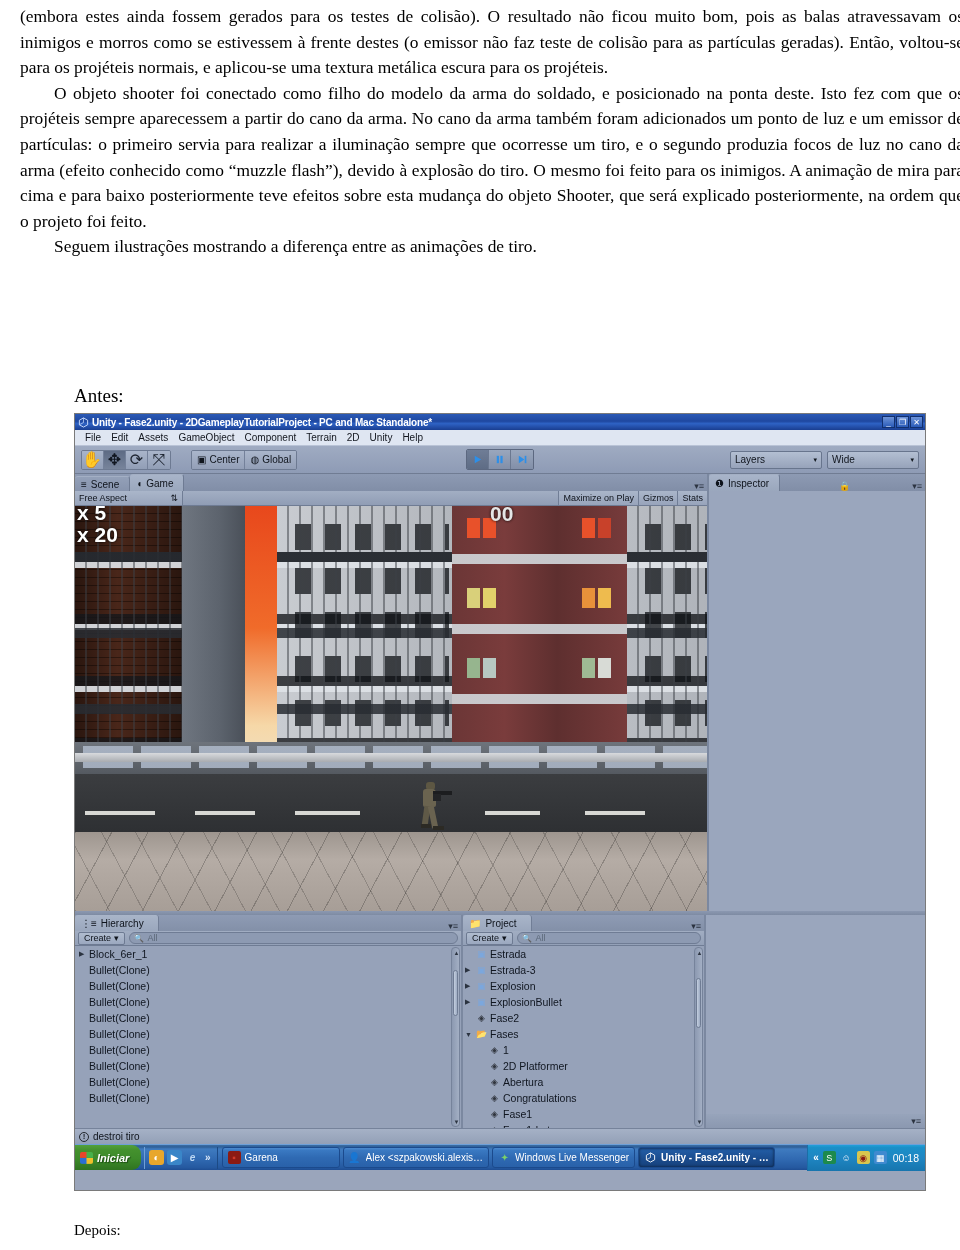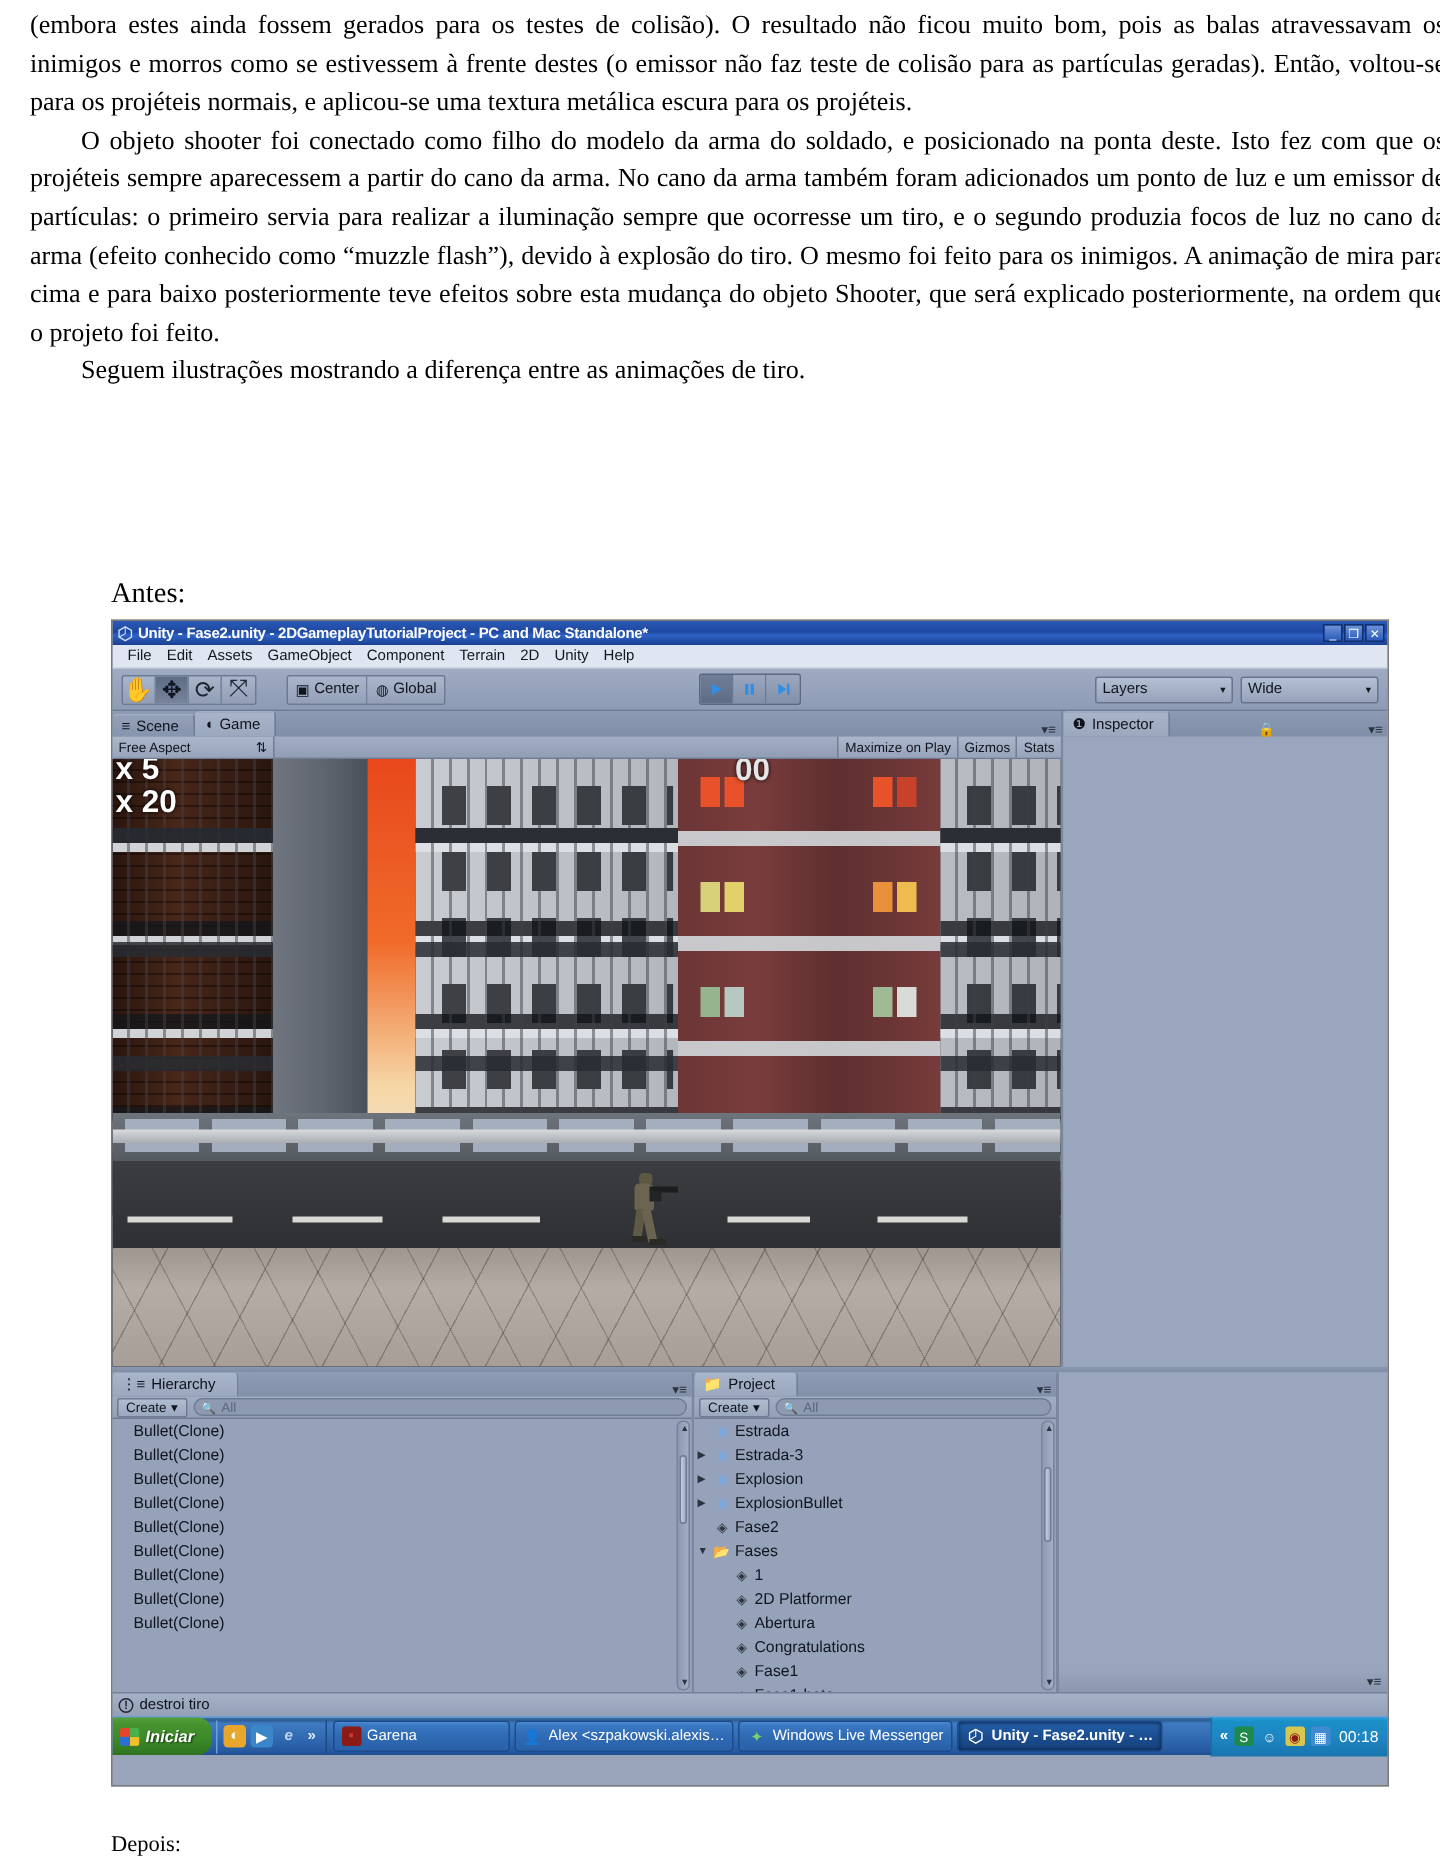--- a/index.html
+++ b/index.html
@@ -708,20 +708,24 @@
           <span>▾</span>
         </span>
         <span class="searchbox">
           <span class="sicon">🔍</span>
           <span>All</span>
         </span>
       </div>
       <div class="listarea">
         <div id="hier-rows">
             <div class="row">
+              <span class="arrow">▶</span>
+              <span>Block_6er_1</span>
+            </div>
+            <div class="row">
               <span class="arrow blank">▶</span>
               <span>Bullet(Clone)</span>
             </div>
             <div class="row">
               <span class="arrow blank">▶</span>
               <span>Bullet(Clone)</span>
             </div>
             <div class="row">
               <span class="arrow blank">▶</span>
               <span>Bullet(Clone)</span>

